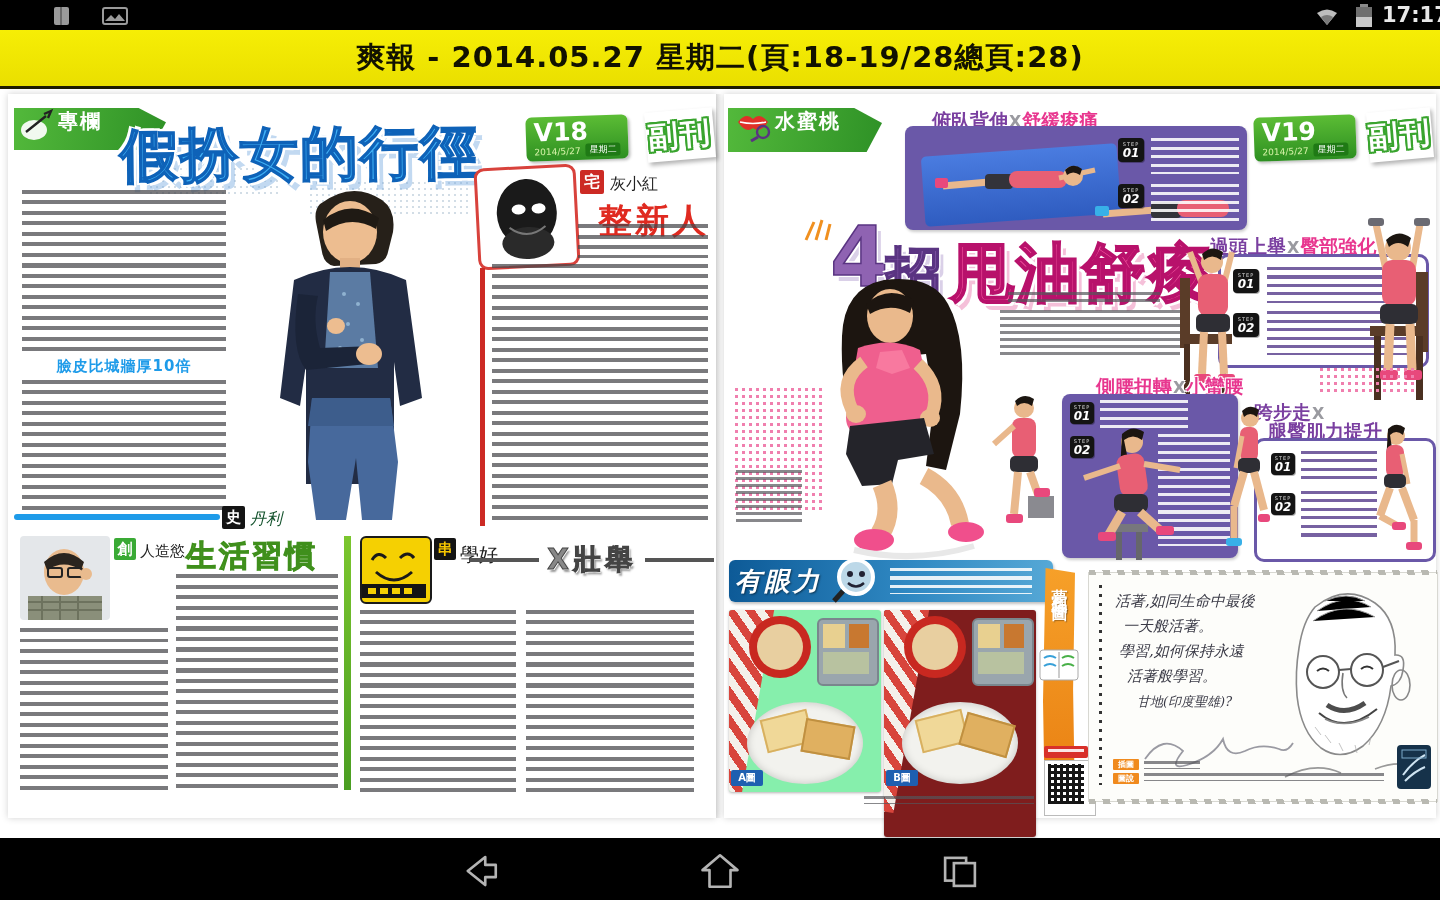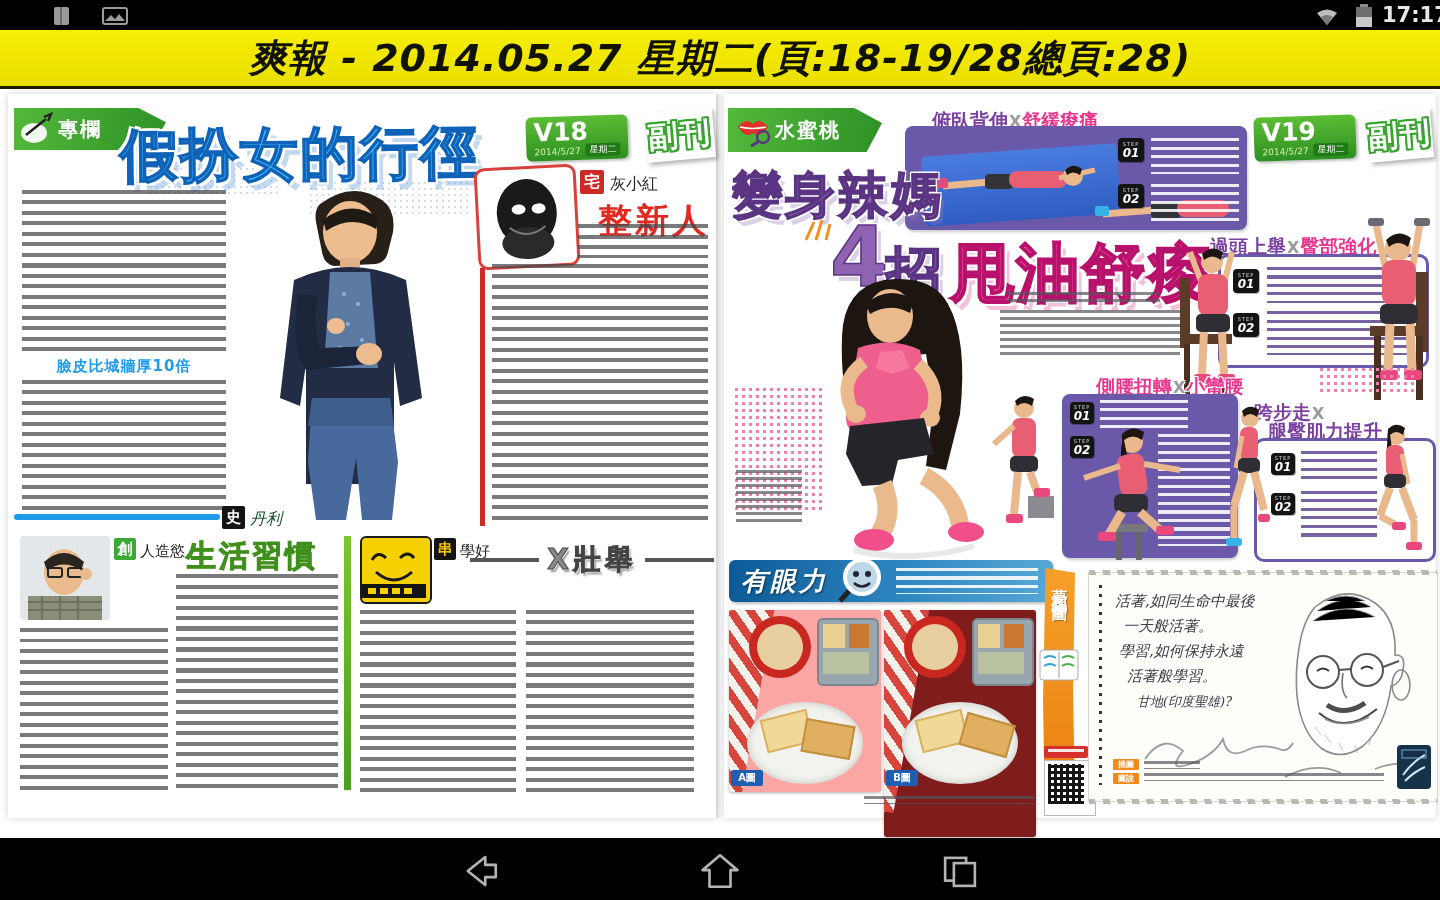--- a/index.html
+++ b/index.html
@@ -3,37 +3,37 @@
 <meta charset="utf-8">
 <style>
   html,body{margin:0;padding:0;background:#000;}
   .screen{position:relative;width:1440px;height:900px;background:#fff;overflow:hidden;
           font-family:"DejaVu Sans","Liberation Sans",sans-serif;}
   .abs{position:absolute;}
   
   .statusbar{left:0;top:0;width:1440px;height:30px;background:#000;}
   .titlebar{left:0;top:30px;width:1440px;height:56px;background:linear-gradient(#f6ee05,#eadf00);
             border-bottom:3px solid #1e1c00;display:flex;align-items:center;justify-content:center;}
-  .titlebar .t{font-size:38px;font-weight:bold;color:#121200;letter-spacing:1px;font-style:italic;}
+  .titlebar .t{font-size:29px;font-weight:bold;color:#121200;letter-spacing:1px;}
   .navbar{left:0;top:838px;width:1440px;height:62px;background:#000;}
   .navbtn{position:absolute;top:10px;width:46px;height:46px;display:flex;align-items:center;justify-content:center;}
   .time{color:#e8e8e8;font-size:21px;font-weight:bold;}
   
   .page{background:#fff;box-shadow:0 0 7px rgba(0,0,0,.18);}
   .gutter{background:linear-gradient(to right,rgba(0,0,0,.10),rgba(0,0,0,0) 60%);}
   
   .tl{background-image:repeating-linear-gradient(to bottom,rgba(70,70,74,.72) 0 4px,transparent 4px 10.5px);}
   .tls{background-image:repeating-linear-gradient(to bottom,rgba(85,85,90,.7) 0 2.6px,transparent 2.6px 7px);}
   .tlw{background-image:repeating-linear-gradient(to bottom,rgba(255,255,255,.88) 0 3px,transparent 3px 8.5px);}
   .tlp{background-image:repeating-linear-gradient(to bottom,rgba(95,70,145,.85) 0 3px,transparent 3px 8.5px);}
   .dots{background-image:radial-gradient(circle,#f07fae 1.5px,transparent 1.7px);background-size:7px 7px;}
   .dotsg{background-image:radial-gradient(circle,#9ab4c8 1.3px,transparent 1.5px);background-size:6px 6px;opacity:.45;}
   
   .gbanner{background:linear-gradient(100deg,#53b93b,#2e9126);clip-path:polygon(0 0,82% 0,100% 34%,90% 100%,0 100%);
-           display:flex;align-items:center;box-shadow:2px 2px 3px rgba(0,0,0,.2);}
+           display:flex;box-shadow:2px 2px 3px rgba(0,0,0,.2);}
   .gbanner .lbl{color:#fff;font-weight:bold;font-size:20px;letter-spacing:2px;}
   .vbadge{background:linear-gradient(#5cbd35,#2d8f21);border-radius:6px;transform:rotate(-2deg);
           box-shadow:2px 2px 3px rgba(0,0,0,.25);padding:3px 8px;}
   .vbadge .code{color:#fff;font-weight:bold;font-size:25px;line-height:25px;}
   .vbadge .row{display:flex;gap:5px;align-items:center;}
   .vbadge .date{color:#d5f2a8;font-size:9px;}
   .vbadge .wd{color:#fff;font-size:9px;background:#1f7a15;border-radius:3px;padding:0 4px;}
   .ribbon{background:#fff;transform:rotate(-5deg);box-shadow:2px 3px 4px rgba(0,0,0,.3);
           display:flex;align-items:center;justify-content:center;}
   .fukan{font-size:30px;font-weight:bold;color:#fff;letter-spacing:2px;
@@ -205,21 +205,21 @@
         <path d="M10 22 q6 -10 14 -2 M38 20 q8 -8 14 0" stroke="#1a1a1a" stroke-width="3" fill="none"></path>
         <path d="M14 34 q18 16 36 0" stroke="#1a1a1a" stroke-width="3" fill="none"></path>
         <rect x="0" y="46" width="64" height="14" fill="#141414"></rect>
         <rect x="6" y="50" width="8" height="6" fill="#f5d002"></rect>
           <rect x="18" y="50" width="8" height="6" fill="#f5d002"></rect>
         <rect x="30" y="50" width="8" height="6" fill="#f5d002"></rect>
           <rect x="42" y="50" width="8" height="6" fill="#f5d002"></rect>
       </svg>
     </div>
     <div class="abs tagbox" style="left:426px;top:444px;width:22px;height:22px;background:#141414;color:#f7c600;font-size:15px">串</div>
-    <div class="abs author" style="left:452px;top:448px;font-size:15px">學好</div>
+    <div class="abs author" style="left:452px;top:448px;font-size:19px">學好</div>
     <div class="abs" style="left:462px;top:450px;width:244px;height:32px;display:flex;align-items:center;gap:8px">
       <div style="flex:1;height:4px;background:#555"></div>
       <div class="x-title">X壯舉</div>
       <div style="flex:1;height:4px;background:#555"></div>
     </div>
     <div class="abs tl" style="left:352px;top:516px;width:156px;height:184px"></div>
     <div class="abs tl" style="left:518px;top:516px;width:168px;height:184px"></div>
   </div>
 
   <div class="abs gutter" style="left:716px;top:94px;width:10px;height:724px"></div>
@@ -272,21 +272,20 @@
           <span class="sn">01</span>
       </div>
       <div class="abs tlw" style="left:246px;top:12px;width:88px;height:36px"></div>
       <div class="abs stepbox" style="left:213px;top:58px;width:26px;height:24px">
         <span class="st">STEP</span>
           <span class="sn">02</span>
       </div>
       <div class="abs tlw" style="left:246px;top:58px;width:88px;height:40px"></div>
     </div>
 
-    <div class="abs hl-purple" style="left:8px;top:68px;font-size:50px;letter-spacing:3px">變身辣媽</div>
     <svg class="abs" style="left:78px;top:122px" width="30" height="26">
       <path d="M4 24 L12 6 M14 24 L20 4 M24 24 L28 8" stroke="#f09020" stroke-width="3" fill="none"></path>
     </svg>
     <span class="abs hl-purple" style="left:106px;top:114px;font-size:84px">4</span>
     <span class="abs hl-purple" style="left:162px;top:142px;font-size:56px">招</span>
     <span class="abs hl-pink" style="left:226px;top:136px;font-size:64px;letter-spacing:2px">甩油舒痠</span>
     <div class="abs tls" style="left:284px;top:198px;width:152px;height:14px"></div>
     <div class="abs tls" style="left:276px;top:216px;width:180px;height:46px"></div>
 
     <div class="abs exh" style="left:486px;top:140px">
@@ -442,32 +441,32 @@
       <rect x="18" y="50" width="22" height="14" rx="5" fill="#2e2e34"></rect>
       <line x1="24" y1="64" x2="14" y2="92" stroke="#e9b88c" stroke-width="8"></line>
       <line x1="14" y1="92" x2="32" y2="102" stroke="#e9b88c" stroke-width="7"></line>
       <line x1="36" y1="64" x2="48" y2="96" stroke="#e9b88c" stroke-width="8"></line>
       <line x1="48" y1="96" x2="48" y2="118" stroke="#e9b88c" stroke-width="7"></line>
       <rect x="26" y="98" width="14" height="8" rx="3" fill="#e8487c"></rect>
       <rect x="40" y="118" width="16" height="8" rx="3" fill="#e8487c"></rect>
     </svg>
 
     <div class="abs eyebanner" style="left:5px;top:466px;width:324px;height:42px">
-      <span class="t" style="margin-left:12px">有眼力</span>
+      <span class="t" style="margin-left:6px">有眼力</span>
       <svg width="52" height="52" style="margin-left:8px">
         <circle cx="26" cy="22" r="17" fill="#bcd8e8" stroke="#fff" stroke-width="4"></circle>
         <circle cx="20" cy="19" r="3" fill="#223"></circle>
           <circle cx="32" cy="19" r="3" fill="#223"></circle>
         <path d="M18 28 q8 7 16 0" stroke="#223" stroke-width="2.4" fill="none"></path>
         <line x1="13" y1="36" x2="4" y2="46" stroke="#222" stroke-width="5"></line>
       </svg>
       <div class="tlw" style="width:142px;height:26px;margin-left:8px"></div>
     </div>
 
-    <div class="abs" style="left:5px;top:516px;width:152px;height:182px;background:#fca5a5;border-radius:3px;overflow:hidden;box-shadow:0 1px 3px rgba(0,0,0,.3)">
+    <div class="abs" style="left:5px;top:516px;width:152px;height:182px;background:#86efac;border-radius:3px;overflow:hidden;box-shadow:0 1px 3px rgba(0,0,0,.3)">
       <div class="abs" style="left:-26px;top:-10px;width:54px;height:210px;transform:rotate(10deg);background:repeating-linear-gradient(45deg,#d8453c 0 8px,#f4f0ea 8px 16px)"></div>
       <div class="abs" style="left:20px;top:6px;width:62px;height:62px;border-radius:50%;background:#c82820"></div>
       <div class="abs" style="left:28px;top:14px;width:46px;height:46px;border-radius:50%;background:#e8cfa0"></div>
       <div class="abs" style="left:88px;top:8px;width:58px;height:64px;background:#9aa6ad;border:2px solid #7a868d;border-radius:6px">
         <div class="abs" style="left:4px;top:4px;width:22px;height:24px;background:#e8d090"></div>
         <div class="abs" style="left:30px;top:4px;width:20px;height:24px;background:#c87830"></div>
         <div class="abs" style="left:4px;top:32px;width:46px;height:22px;background:#b8c2a0"></div>
       </div>
       <div class="abs" style="left:18px;top:92px;width:116px;height:82px;border-radius:50%;background:#f2f2ee;box-shadow:inset 0 0 8px rgba(0,0,0,.2)"></div>
       <div class="abs" style="left:34px;top:104px;width:44px;height:30px;background:#f0d898;transform:rotate(-14deg);border:2px solid #d8b060"></div>

